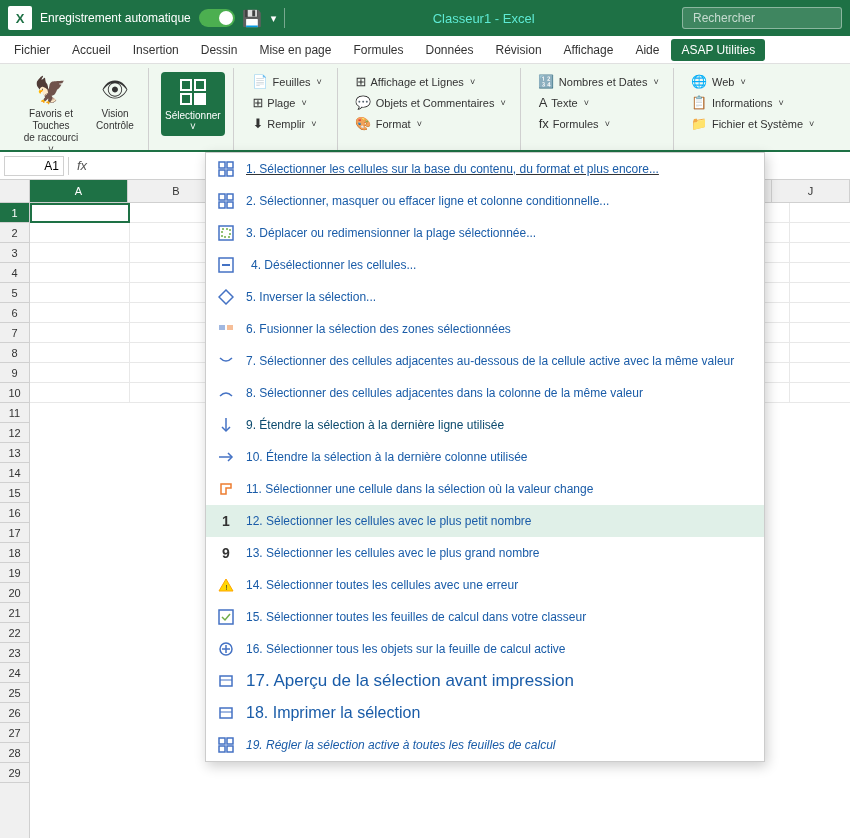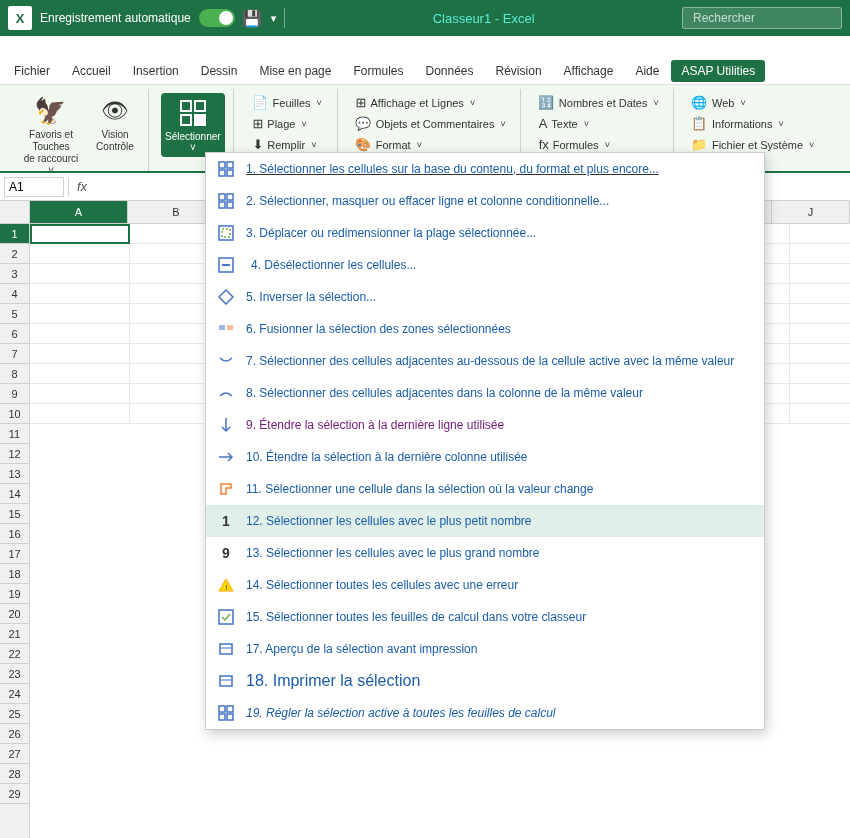--- a/index.html
+++ b/index.html
@@ -61,21 +61,20 @@
 
     
     .menubar {
       background: #fff;
       border-bottom: 1px solid #e0e0e0;
       height: 28px;
       display: flex;
       align-items: center;
       padding: 0 4px;
       gap: 2px;
-      margin-top: 21px;
     }
     .menubar-item {
       padding: 4px 10px;
       font-size: 12px;
       color: #333;
       cursor: pointer;
       border-radius: 3px;
     }
     .menubar-item.active { background: #1e7145; color: white; }
 
@@ -136,21 +135,21 @@
       border-bottom: 1px solid #d0d0d0;
       background: #fff;
       padding: 0 4px;
       gap: 4px;
     }
     .cell-ref {
       width: 60px;
       border: 1px solid #d0d0d0;
       padding: 2px 4px;
       font-size: 12px;
-      text-align: left;
+      text-align: right;
     }
     .formulabar-divider {
       width: 1px; height: 18px; background: #d0d0d0;
     }
     .fx-label { font-size: 13px; color: #555; font-style: italic; padding: 0 4px; }
     .formula-input {
       flex: 1;
       border: none;
       outline: none;
       font-size: 12px;
@@ -675,21 +674,21 @@
         </div>
     <span class="item-text" style="color:#1a5ca8;font-size:12px;">8. Sélectionner des cellules adjacentes dans la colonne de la même valeur</span>
   </div>
       <div class="dropdown-item" style="cursor: pointer;">
     <div class="item-icon">
           <svg width="16" height="16" viewBox="0 0 16 16">
             <line x1="8" y1="1" x2="8" y2="13" stroke="#4472C4" stroke-width="1.5"></line>
             <polyline points="4,10 8,14 12,10" fill="none" stroke="#4472C4" stroke-width="1.5"></polyline>
           </svg>
         </div>
-    <span class="item-text" style="color:#701a75;font-size:12px;">9. Étendre la sélection à la dernière ligne utilisée</span>
+    <span class="item-text" style="color:#0c4a6e;font-size:12px;">9. Étendre la sélection à la dernière ligne utilisée</span>
   </div>
       <div class="dropdown-item" style="cursor: pointer;">
     <div class="item-icon">
           <svg width="16" height="16" viewBox="0 0 16 16">
             <line x1="1" y1="8" x2="13" y2="8" stroke="#4472C4" stroke-width="1.5"></line>
             <polyline points="10,4 14,8 10,12" fill="none" stroke="#4472C4" stroke-width="1.5"></polyline>
           </svg>
         </div>
     <span class="item-text" style="color:#1a5ca8;font-size:12px;">10. Étendre la sélection à la dernière colonne utilisée</span>
   </div>
@@ -723,25 +722,35 @@
           <svg width="16" height="16" viewBox="0 0 16 16">
             <rect x="1" y="1" width="14" height="14" fill="none" stroke="#4472C4" stroke-width="1.5"></rect>
             <path d="M4 8 L7 11 L12 5" fill="none" stroke="#70AD47" stroke-width="1.5"></path>
           </svg>
         </div>
     <span class="item-text" style="color:#1a5ca8;font-size:12px;">15. Sélectionner toutes les feuilles de calcul dans votre classeur</span>
   </div>
       <div class="dropdown-item" style="cursor: pointer;">
     <div class="item-icon">
           <svg width="16" height="16" viewBox="0 0 16 16">
+            <circle cx="8" cy="8" r="6" fill="none" stroke="#4472C4" stroke-width="1.5"></circle>
+            <line x1="8" y1="4" x2="8" y2="12" stroke="#4472C4" stroke-width="1.5"></line>
+            <line x1="4" y1="8" x2="12" y2="8" stroke="#4472C4" stroke-width="1.5"></line>
+          </svg>
+        </div>
+    <span class="item-text" style="color:#1a5ca8;font-size:12px;">16. Sélectionner tous les objets sur la feuille de calcul active</span>
+  </div>
+      <div class="dropdown-item" style="cursor: pointer;">
+    <div class="item-icon">
+          <svg width="16" height="16" viewBox="0 0 16 16">
             <rect x="2" y="3" width="12" height="10" fill="none" stroke="#4472C4" stroke-width="1.5"></rect>
             <line x1="2" y1="7" x2="14" y2="7" stroke="#4472C4" stroke-width="1"></line>
           </svg>
         </div>
-    <span class="item-text" style="color:#1a5ca8;font-size:12px;">17. Aperçu de la sélection avant impression</span>
+    <span class="item-text" style="color:#1a5ca8;font-size:17px;">17. Aperçu de la sélection avant impression</span>
   </div>
       <div class="dropdown-item" style="cursor: pointer;">
     <div class="item-icon">
           <svg width="16" height="16" viewBox="0 0 16 16">
             <rect x="2" y="3" width="12" height="10" fill="none" stroke="#4472C4" stroke-width="1.5"></rect>
             <line x1="2" y1="7" x2="14" y2="7" stroke="#4472C4" stroke-width="1"></line>
           </svg>
         </div>
     <span class="item-text" style="color:#1a5ca8;font-size:16px;">18. Imprimer la sélection</span>
   </div>

